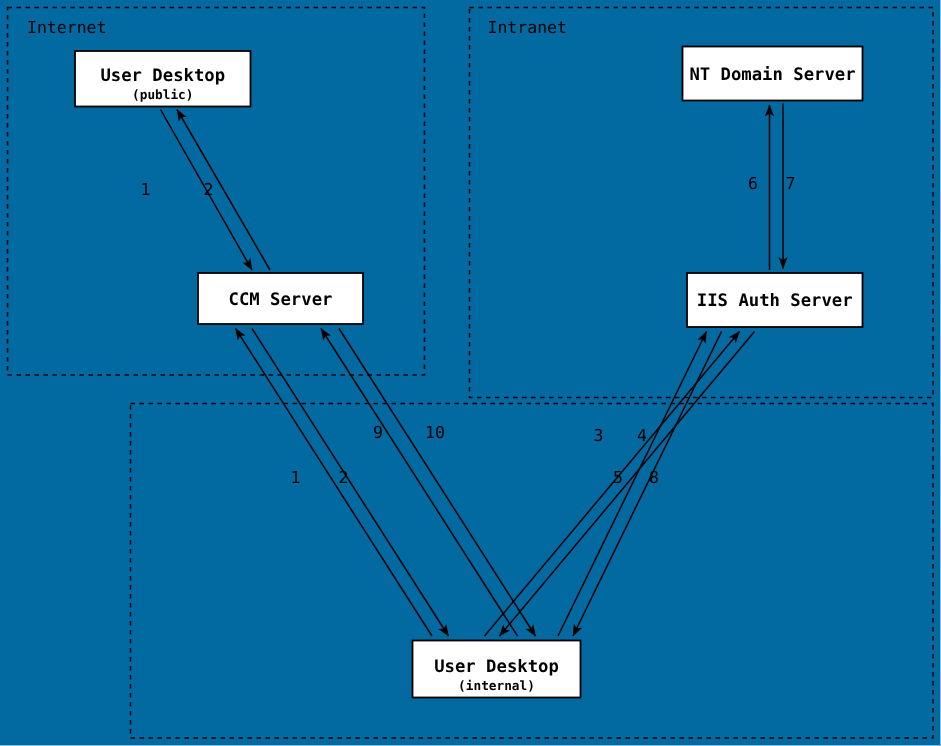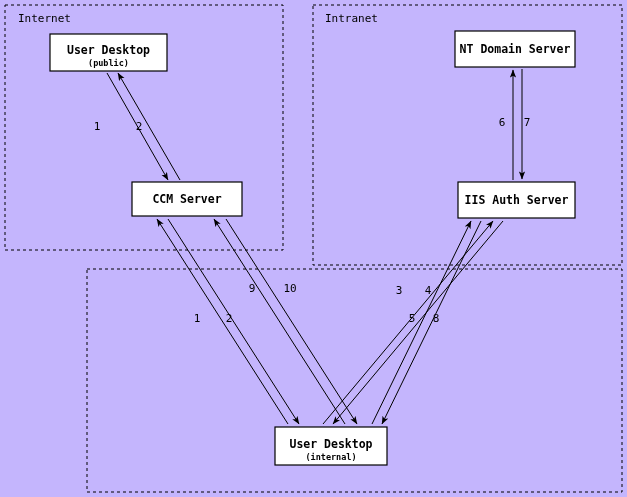--- a/index.html
+++ b/index.html
@@ -4,21 +4,21 @@
 <style>
   html, body {
     margin: 0;
     padding: 0;
     background: #ffffff;
   }
   #canvas {
     position: relative;
     width: 627px;
     height: 497px;
-    background: #c4b5fd;
+    background: #0369a1;
     overflow: hidden;
     font-family: "DejaVu Sans Mono", monospace;
     text-align: center;
   }
   svg#diagram {
     position: absolute;
     left: 0;
     top: 0;
     width: 627px;
     height: 497px;

